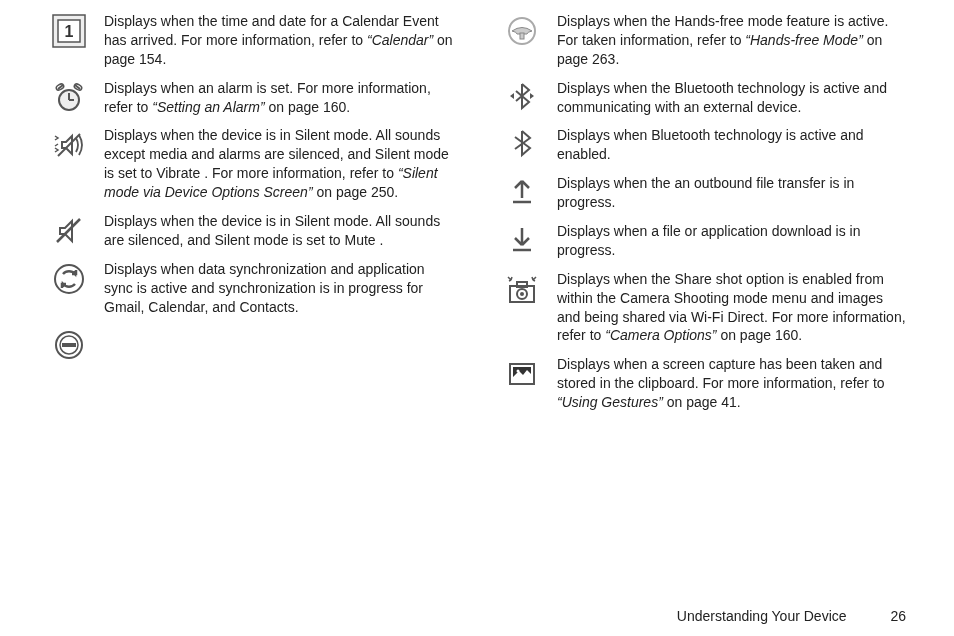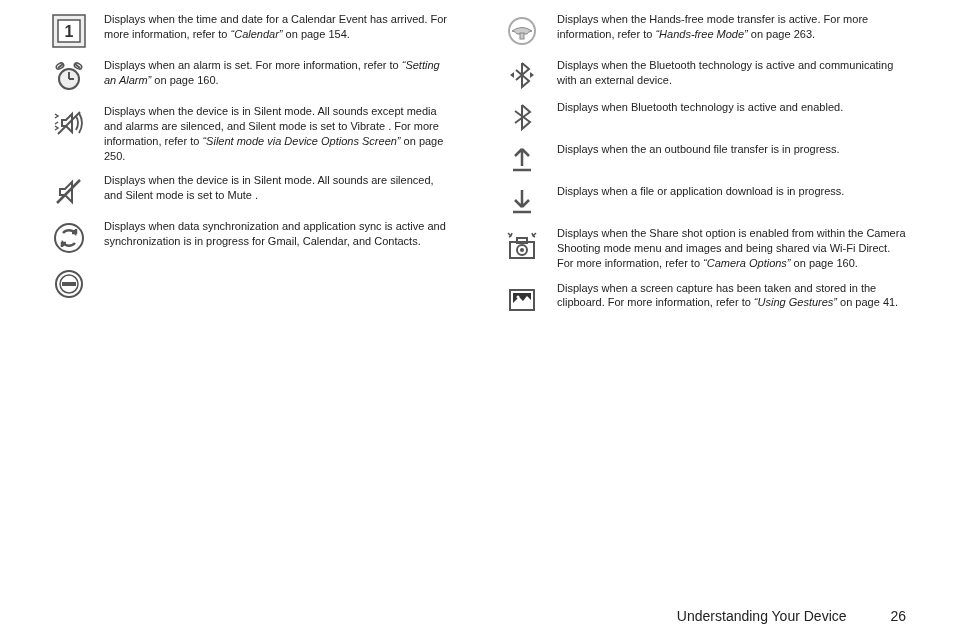--- a/index.html
+++ b/index.html
@@ -30,21 +30,21 @@
     min-width: 42px;
     display: flex;
     align-items: flex-start;
     justify-content: center;
     padding-top: 2px;
   }
   .icon-cell svg { width: 34px; height: 34px; }
   .icon-cell.small svg { width: 30px; height: 30px; }
   .desc {
     line-height: 1.35;
-    font-size: 11px;
+    font-size: 14px;
     padding-top: 0;
   }
   .desc .ref { font-style: italic; }
   .desc .bold { font-weight: normal; }
   .footer {
     position: absolute;
     bottom: 12px;
     right: 48px;
     font-size: 14px;
   }
@@ -154,21 +154,21 @@
 
     <div class="entry">
       <div class="icon-cell">
         <svg viewBox="0 0 34 34">
             <circle cx="17" cy="17" r="13" fill="none" stroke="#aaa" stroke-width="2"></circle>
             <path d="M7 17 Q17 10 27 17 Q22 18 22 20 L12 20 Q12 18 7 17 Z" fill="#ccc" stroke="#888" stroke-width="1"></path>
             <rect x="15" y="19" width="4" height="6" fill="#ccc" stroke="#888" stroke-width="1"></rect>
           </svg>
       </div>
       <div class="desc">
-        <span>Displays when the Hands-free mode transfer is active. For more information, refer to </span>
+        <span>Displays when the Hands-free mode feature is active. For taken information, refer to </span>
         <span class="ref">“Hands-free Mode”</span>
         <span> on page 263.</span>
       </div>
     </div>
 
     <div class="entry">
       <div class="icon-cell small">
         <svg viewBox="0 0 30 30">
             <path d="M15 3 L15 27 L22 21 L9 10 M15 3 L22 9 L9 20" fill="none" stroke="#555" stroke-width="2"></path>
             <path d="M3 15 L7 12 L7 18 Z M27 15 L23 12 L23 18 Z" fill="#555"></path>

